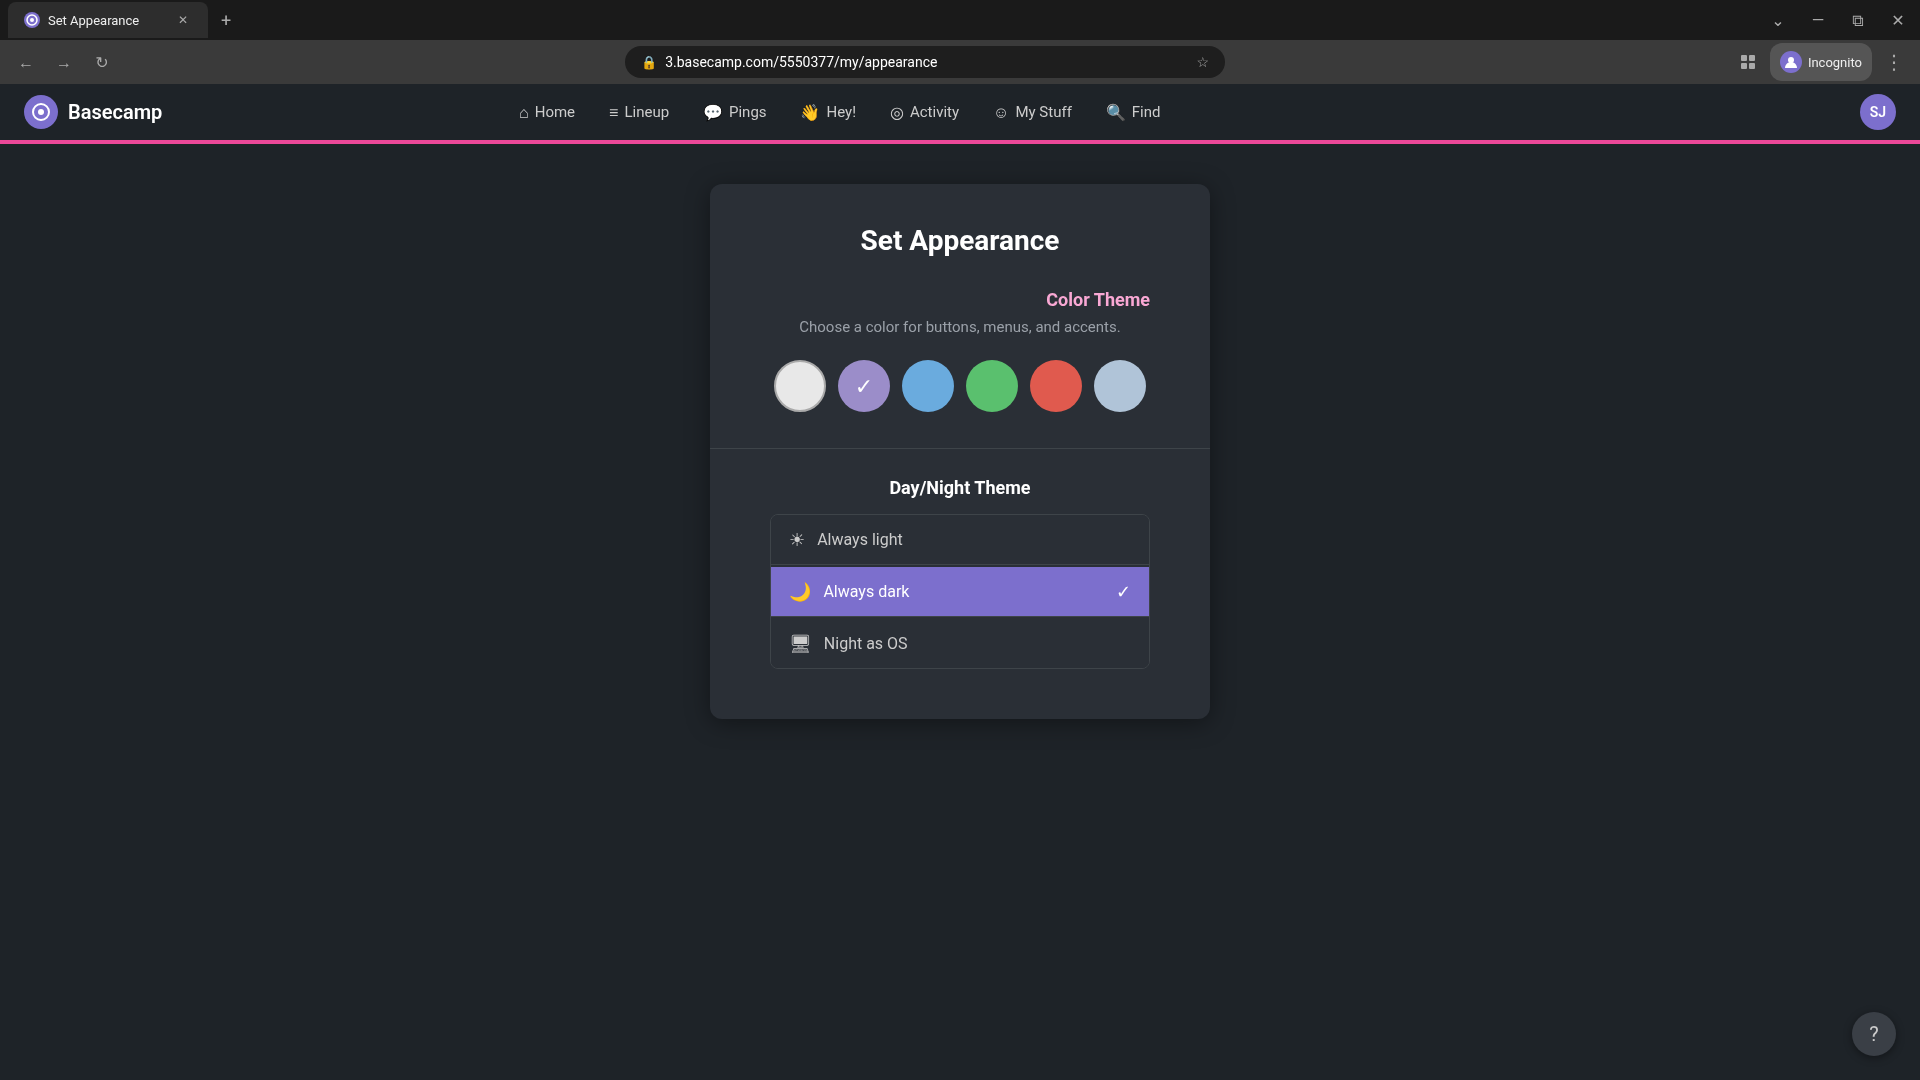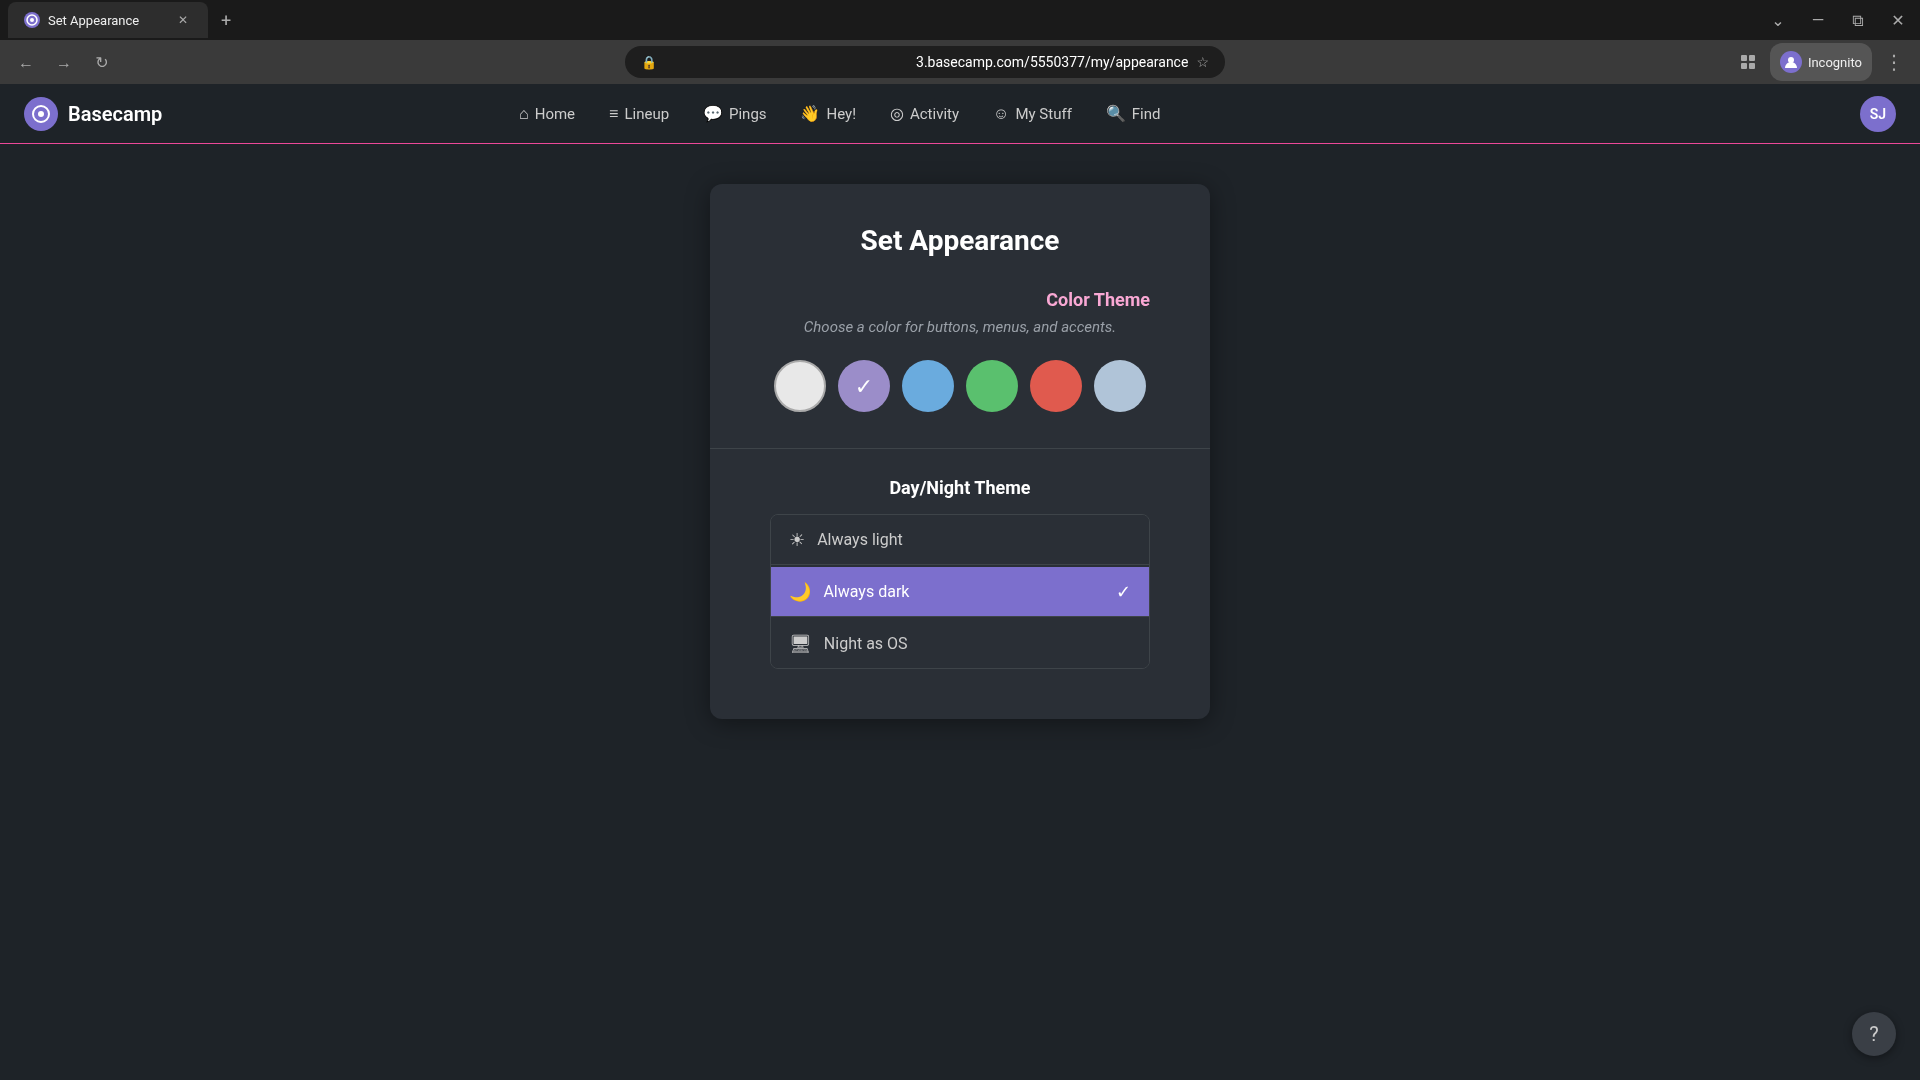--- a/index.html
+++ b/index.html
@@ -186,21 +186,21 @@
       font-size: 12px;
     }
 
     
     .basecamp-nav {
       background: #1e2328;
       height: 60px;
       display: flex;
       align-items: center;
       padding: 0 24px;
-      border-bottom: 1px solid #ec4899;
+      border-bottom: 4px solid #ec4899;
     }
 
     .bc-logo {
       display: flex;
       align-items: center;
       gap: 10px;
       color: #fff;
       font-size: 20px;
       font-weight: 600;
       text-decoration: none;
@@ -287,21 +287,20 @@
       font-weight: 700;
       color: #f9a8d4;
       margin-bottom: 8px;
     }
 
     .section-subtitle {
       text-align: center;
       font-size: 15px;
       color: #9aa0a8;
       margin-bottom: 24px;
-      font-style: italic;
     }
 
     .color-swatches {
       display: flex;
       align-items: center;
       justify-content: center;
       gap: 12px;
       margin-bottom: 36px;
     }
 
@@ -417,21 +416,21 @@
   </div>
 
   <div class="address-bar">
     <div class="nav-btn">←</div>
     <div class="nav-btn">→</div>
     <div class="nav-btn">↻</div>
 
     <div class="address-container">
       <div class="address-box">
         <span style="color:#aaa;font-size:13px;">🔒</span>
-        <span style="flex:1;font-size:14px;color:#fff;text-align:right;">3.basecamp.com/5550377/my/appearance</span>
+        <span style="flex:1;font-size:14px;color:#fff;text-align:left;">3.basecamp.com/5550377/my/appearance</span>
         <span class="star-icon">☆</span>
       </div>
     </div>
 
     <div class="browser-actions">
       <div class="action-btn">
         <svg width="18" height="18" viewBox="0 0 18 18" fill="#aaa">
           <rect x="2" y="2" width="6" height="6" rx="1"></rect>
           <rect x="10" y="2" width="6" height="6" rx="1"></rect>
           <rect x="2" y="10" width="6" height="6" rx="1"></rect>

